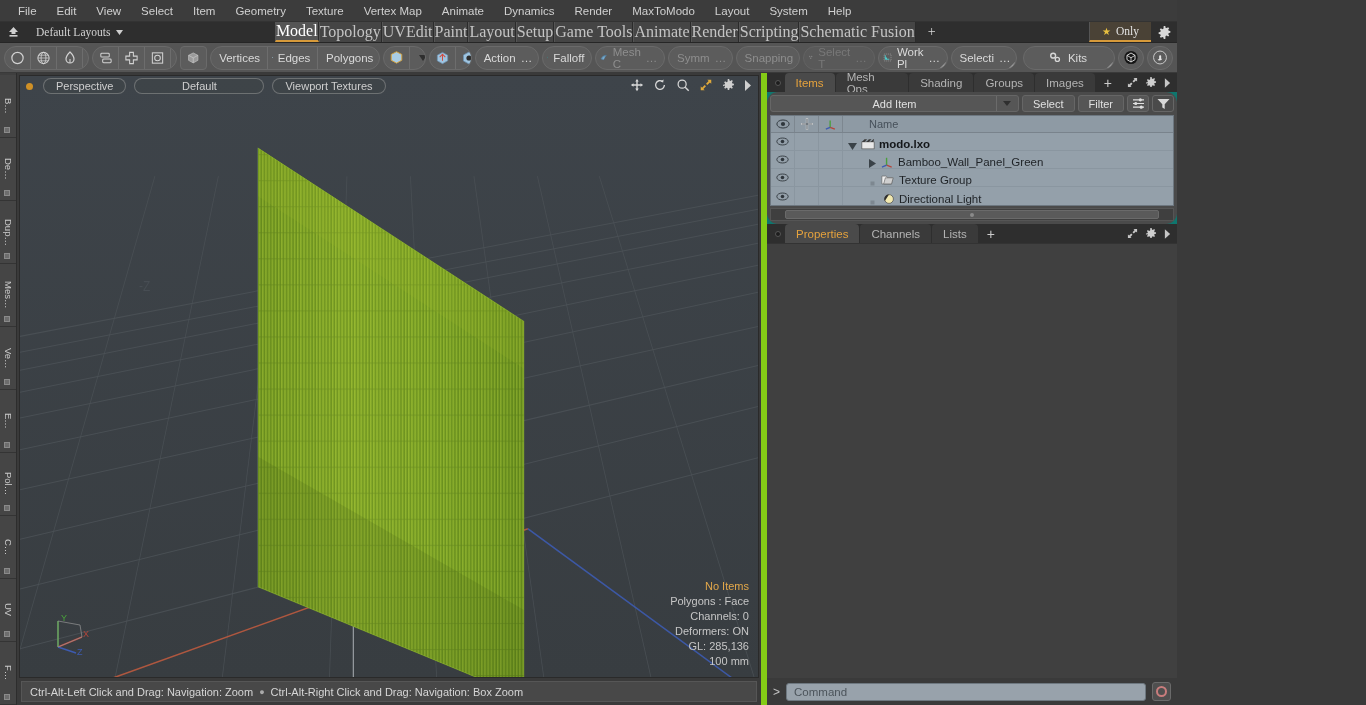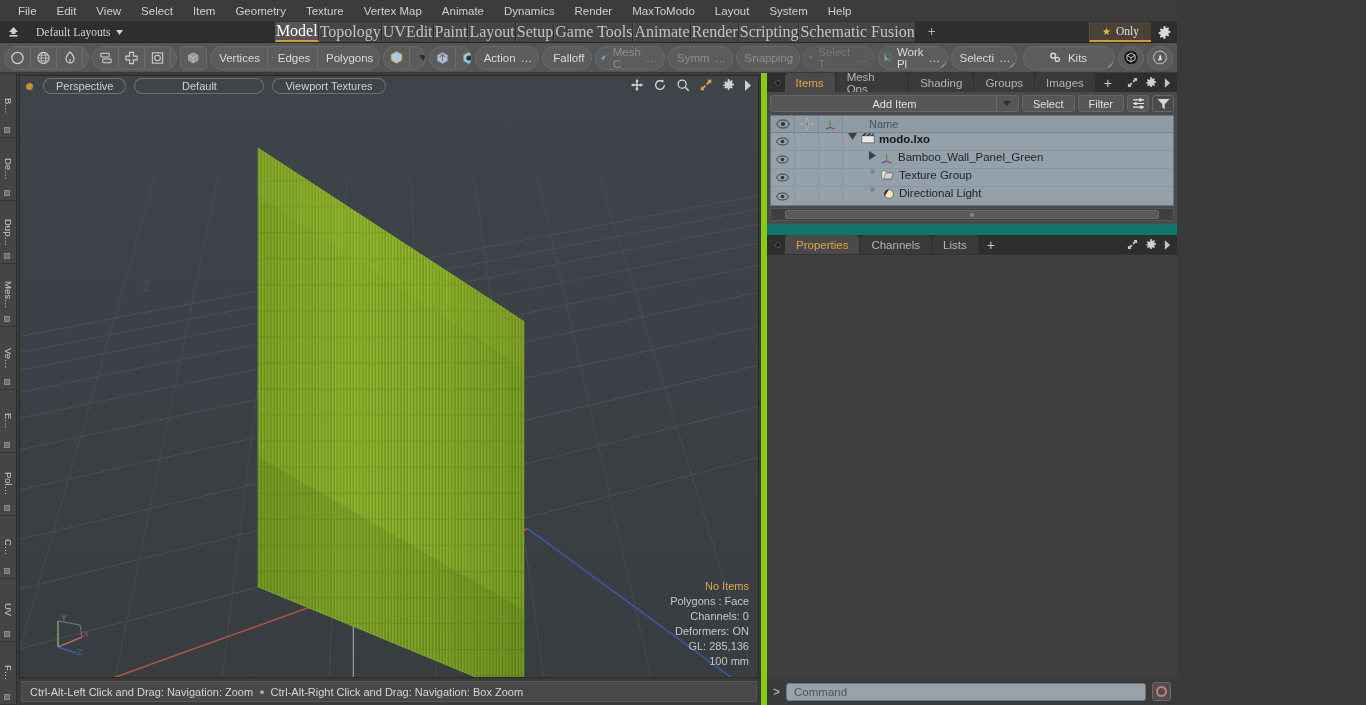--- a/index.html
+++ b/index.html
@@ -159,21 +159,21 @@
   .ptab-dot i { width: 6px; height: 6px; border-radius: 50%; background: #1d1d1d; border: 1px solid #555; display:block;}
   .ptab {
     padding: 0 11px; display: flex; align-items: center; font-size: 11.5px;
     color: #b4b4b4; background: #3a3a3a; margin-right: 1px;
     border-top-left-radius: 4px; border-top-right-radius: 4px; cursor: default;
   }
   .ptab.active { color: #e5a23d; background: #4a4a4a; }
   .ptab.plus { background: transparent; font-size: 14px; color: #ccc; padding: 0 8px;}
   .ptab-right { margin-left: auto; display: flex; align-items: center; gap: 7px; padding: 0 6px; }
 
-  .items-body { background: #4a4a4a; padding: 3px; display: flex; flex-direction: column; }
+  .items-body { background: #4a4a4a; padding: 3px; display: flex; flex-direction: column; border-radius: 11px; }
   .items-toolrow { display: flex; align-items: stretch; height: 17px; gap: 3px; }
   .additem {
     flex: 1; display: flex; align-items: center; justify-content: center;
     background: #565656; border: 1px solid #666; border-radius: 3px;
     font-size: 11px; color: #e0e0e0; position: relative;
   }
   .additem .caret-box {
     position: absolute; right: 0; top: 0; bottom: 0; width: 22px;
     border-left: 1px solid #6b6b6b; display: flex; align-items: center; justify-content: center;
   }
@@ -189,39 +189,39 @@
     background: #8e9aa4; border-bottom: 1px solid #79838c; color: #3c4248;
   }
   .it-col-eye, .it-col-c2, .it-col-c3 {
     width: 24px; display: flex; align-items: center; justify-content: center;
     border-right: 1px solid #7d8790;
   }
   .it-col-name { flex: 1; display: flex; align-items: center; padding-left: 26px; font-size: 11px; color: #46505a; }
   .it-row { display: flex; height: 18px; align-items: stretch; border-bottom: 1px solid #8a96a0; }
   .it-row:last-child { border-bottom: none; }
   .it-row .it-name {
-    flex: 1; display: flex; align-items: flex-start; gap: 4px; font-size: 11.5px;
+    flex: 1; display: flex; align-items: flex-end; gap: 4px; font-size: 11.5px;
     color: #1e2226; padding-left: 4px;
   }
   .it-row .it-name.indent1 { padding-left: 24px; }
   .it-name.bold { font-weight: bold; color: #14171a; }
   .it-eye { width: 24px; display: flex; align-items: center; justify-content: center; border-right: 1px solid #8a96a0;}
   .it-cell { width: 24px; border-right: 1px solid #8a96a0; }
   .tree-tick { width: 10px; display:flex; align-items:center; justify-content:center; }
   .items-scroll {
     height: 13px; margin-top: 2px; background: #3f3f3f; border: 1px solid #555;
     display: flex; align-items: center; justify-content: center;
   }
   .scroll-thumb {
     width: 93%; height: 9px; background: #5a5a5a; border: 1px solid #6a6a6a; border-radius: 2px;
     display:flex; align-items:center; justify-content:center;
   }
   .scroll-thumb i { width: 4px; height: 4px; border-radius: 50%; background: #8a8a8a; display:block; }
 
-  .props-tabs { margin-top: 11px; justify-content: flex-end; }
+  .props-tabs { margin-top: 0; justify-content: flex-end; }
   .props-body { flex: 1; background: #404040; border-top: 1px solid #333; }
 
   .cmdbar { height: 27px; flex: 0 0 27px; display: flex; align-items: center; gap: 6px; padding: 0 6px; background:#3a3a3a; }
   .cmd-prompt { color: #c4c4c4; font-size: 12px; }
   .cmd-input {
     flex: 1; height: 18px; background: #98a2ab; border: 1px solid #6e7880; border-radius: 3px;
     display: flex; align-items: center; padding: 0 7px; font-size: 11.5px; color: #4c545b;
   }
   .cmd-rec {
     width: 19px; height: 19px; border: 1px solid #6a6a6a; border-radius: 3px; background: #4f4f4f;

